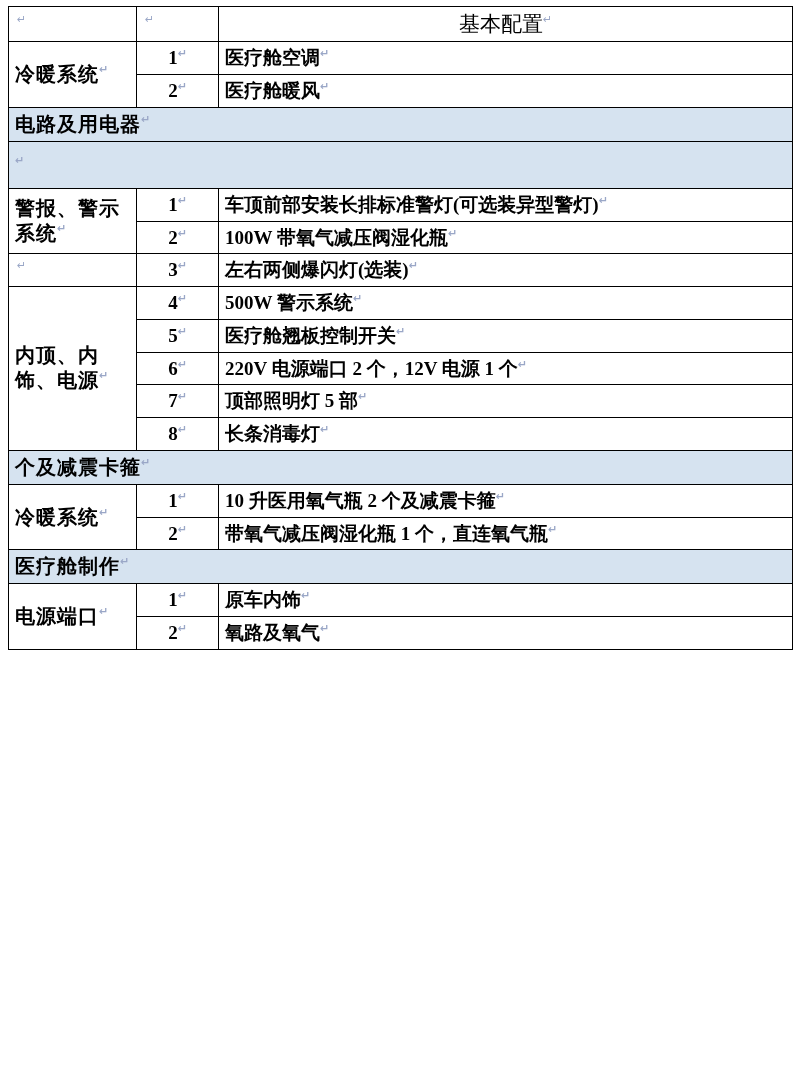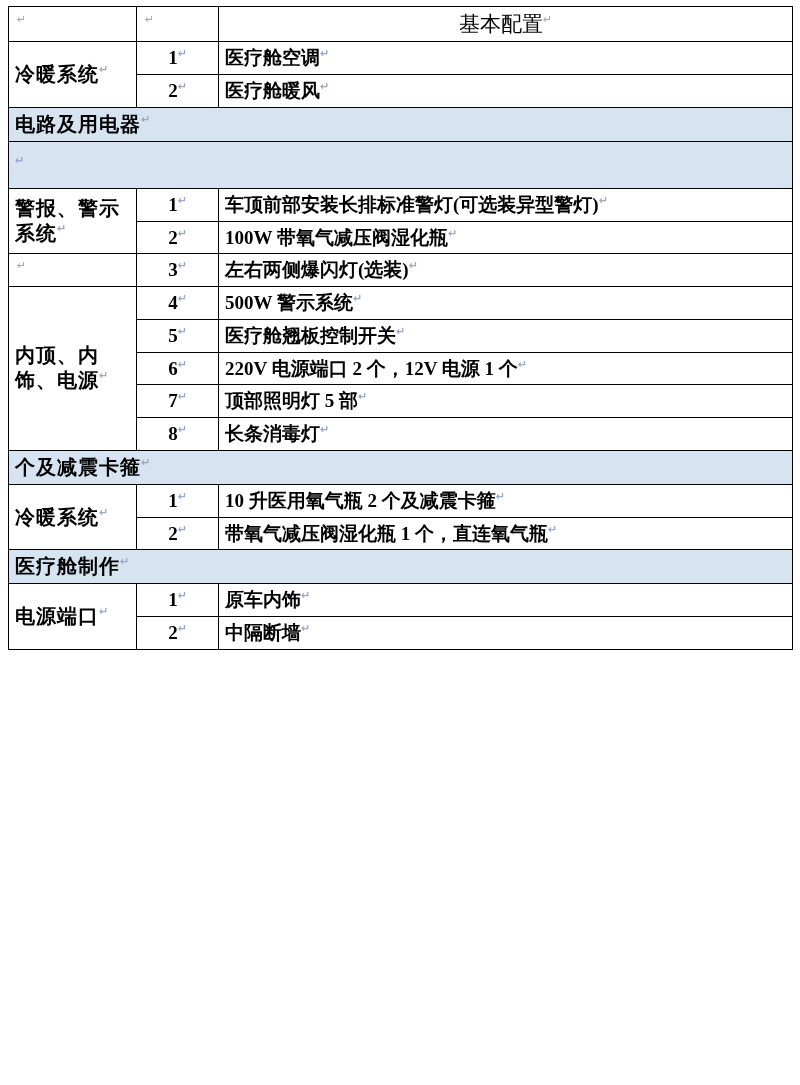--- a/index.html
+++ b/index.html
@@ -182,17 +182,17 @@
         <td class="section" colspan="3"><span>医疗舱制作</span><span class="pmark">↵</span></td>
       </tr>
 
       <tr>
         <td class="cat" rowspan="2"><span>电源端口</span><span class="pmark">↵</span></td>
         <td class="num"><span>1</span><span class="pmark">↵</span></td>
         <td class="desc plain"><span>原车内饰</span><span class="pmark">↵</span></td>
       </tr>
       <tr>
         <td class="num"><span>2</span><span class="pmark">↵</span></td>
-        <td class="desc plain"><span>中隔断墙</span><span class="pmark">↵</span></td>
+        <td class="desc plain"><span>氧路及氧气</span><span class="pmark">↵</span></td>
       </tr>
     </tbody>
   </table>
 </div>
 
 </body></html>

